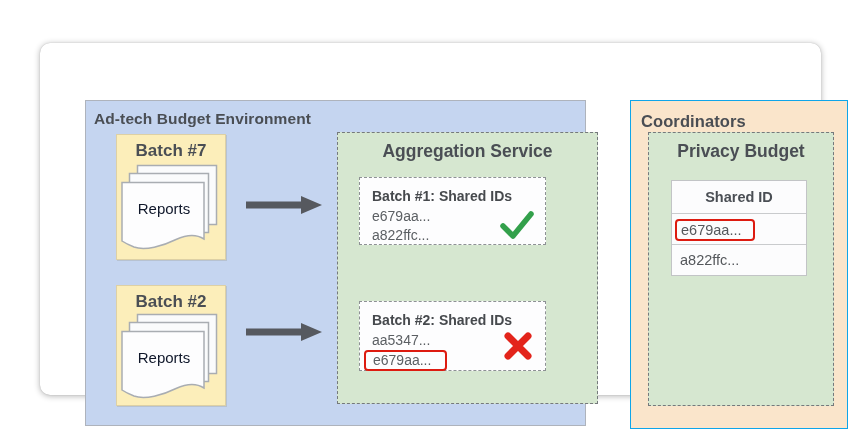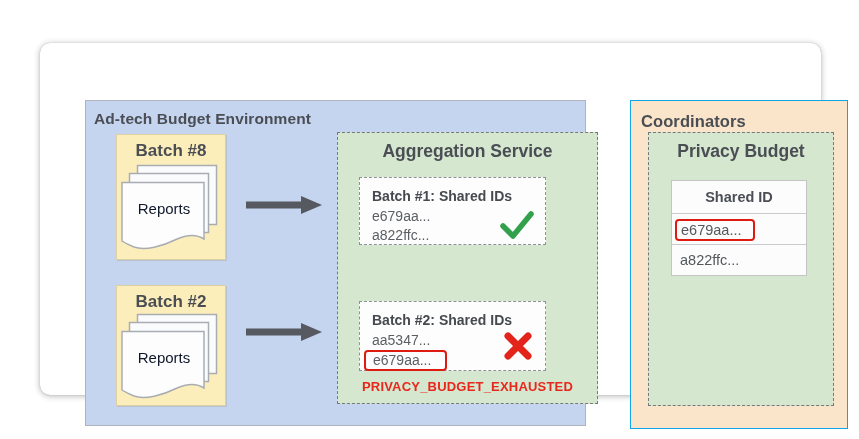--- a/index.html
+++ b/index.html
@@ -92,21 +92,21 @@
 </head>
 <body>
 
 <div id="stage">
   <div class="abs card">
 
     <div class="abs env-blue">
       <div class="env-title">Ad-tech Budget Environment</div>
 
       <div class="abs batch" style="top:33px;height:126px;">
-        <div class="batch-title">Batch #8</div>
+        <div class="batch-title">Batch #7</div>
         <div class="stack-wrap" style="top:29px;">
           <svg width="100" height="92" viewBox="0 0 100 92">
             <rect x="16.5" y="1.5" width="79" height="59" fill="#fafbfc" stroke="#a9adb2" stroke-width="1.5"></rect>
             <rect x="8.5" y="9.5" width="79" height="59" fill="#fafbfc" stroke="#a9adb2" stroke-width="1.5"></rect>
             <path d="M1,18.5 L83,18.5 L83,75 C76,70.5 66,70.5 55,75.5 C42,82 24,87 13,83 C8,81 4,79 1,77 Z" fill="#fdfdfe" stroke="#a9adb2" stroke-width="1.5"></path>
           </svg>
           <div class="reports-label">Reports</div>
         </div>
       </div>
 
@@ -145,21 +145,20 @@
 
         <div class="result-box" style="top:168px;height:70px;">
           <div class="result-title">Batch #2: Shared IDs</div>
           <div>aa5347...</div>
           <div><span class="hl">e679aa...</span></div>
           <svg class="mark" style="right:13px;bottom:10px;" width="28" height="28" viewBox="0 0 28 28">
             <path d="M4,4 L24,24 M24,4 L4,24" fill="none" stroke="#e3241b" stroke-width="7" stroke-linecap="round"></path>
           </svg>
         </div>
 
-        <div class="error-label">PRIVACY_BUDGET_EXHAUSTED</div>
       </div>
     </div>
 
     <div class="abs env-peach">
       <div class="env-title">Coordinators</div>
 
       <div class="abs pb">
         <div class="panel-title">Privacy Budget</div>
 
         <div class="table">

